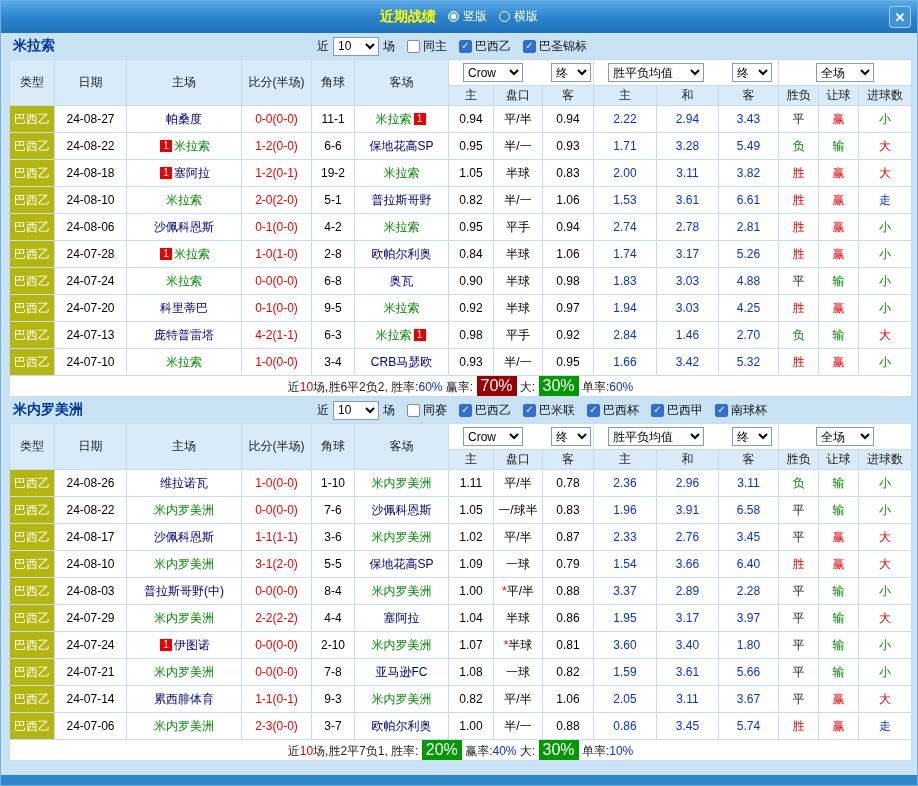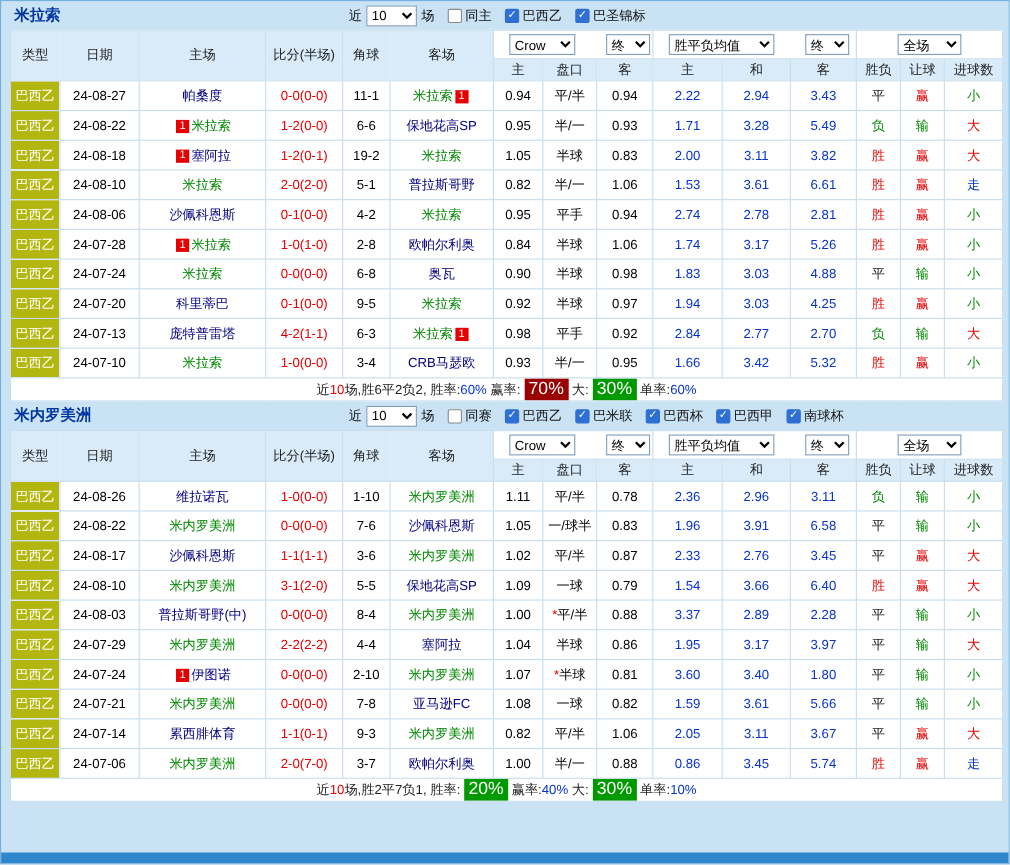--- a/index.html
+++ b/index.html
@@ -44,20 +44,31 @@
   td.summary{height:21px;background:#fff;font-size:12px;color:#222}
   .pct-badge{display:inline-block;padding:1px 4px;color:#fff;font-size:16px}
   .pct-badge.maroon{background:var(--badge-maroon,#990000)}
   .pct-badge.green{background:var(--badge-green,#009900)}
   .bottom-bar{position:absolute;left:0;right:0;bottom:0;height:10px;background:#2f86ca}
 </style>
 </head>
 <body>
 
 <div class="window">
+  <div class="titlebar">
+    <span class="title">近期战绩</span>
+    <span class="radio-group"><span class="radio-opt">
+          <span class="rdot sel"></span>
+          <span>竖版</span>
+        </span><span class="radio-opt">
+          <span class="rdot"></span>
+          <span>横版</span>
+        </span></span>
+    <button class="close-btn">✕</button>
+  </div>
   <div>
       <div class="section">
         <div class="strip">
           <span class="team-title">米拉索</span>
           <span class="strip-ctrl">
             <span>近</span>
             <select class="games-select"><option>10</option></select>
             <span>场</span>
             <label class="cb">
               <span class="box"></span>
@@ -256,21 +267,21 @@
               <td class="league">巴西乙</td>
               <td>24-07-13</td>
               <td class="team-cell"><span class="team">庞特普雷塔</span></td>
               <td class="t-red">4-2(1-1)</td>
               <td>6-3</td>
               <td class="team-cell"><span class="team hl">米拉索</span><span class="rank">1</span></td>
               <td>0.98</td>
               <td>平手</td>
               <td>0.92</td>
               <td class="t-blue">2.84</td>
-              <td class="t-blue">2.77</td>
+              <td class="t-blue">1.46</td>
               <td class="t-blue">2.70</td>
               <td class="t-green">负</td>
               <td class="t-green">输</td>
               <td class="t-red">大</td>
             </tr>
             <tr>
               <td class="league">巴西乙</td>
               <td>24-07-10</td>
               <td class="team-cell"><span class="team hl">米拉索</span></td>
               <td class="t-red">1-0(0-0)</td>
@@ -520,21 +531,21 @@
               <td class="t-blue">3.11</td>
               <td class="t-blue">3.67</td>
               <td class="t-dark">平</td>
               <td class="t-red">赢</td>
               <td class="t-red">大</td>
             </tr>
             <tr>
               <td class="league">巴西乙</td>
               <td>24-07-06</td>
               <td class="team-cell"><span class="team hl">米内罗美洲</span></td>
-              <td class="t-red">2-0(7-0)</td>
+              <td class="t-red">2-3(0-0)</td>
               <td>3-7</td>
               <td class="team-cell"><span class="team">欧帕尔利奥</span></td>
               <td>1.00</td>
               <td>半/一</td>
               <td>0.88</td>
               <td class="t-blue">0.86</td>
               <td class="t-blue">3.45</td>
               <td class="t-blue">5.74</td>
               <td class="t-red">胜</td>
               <td class="t-red">赢</td>

